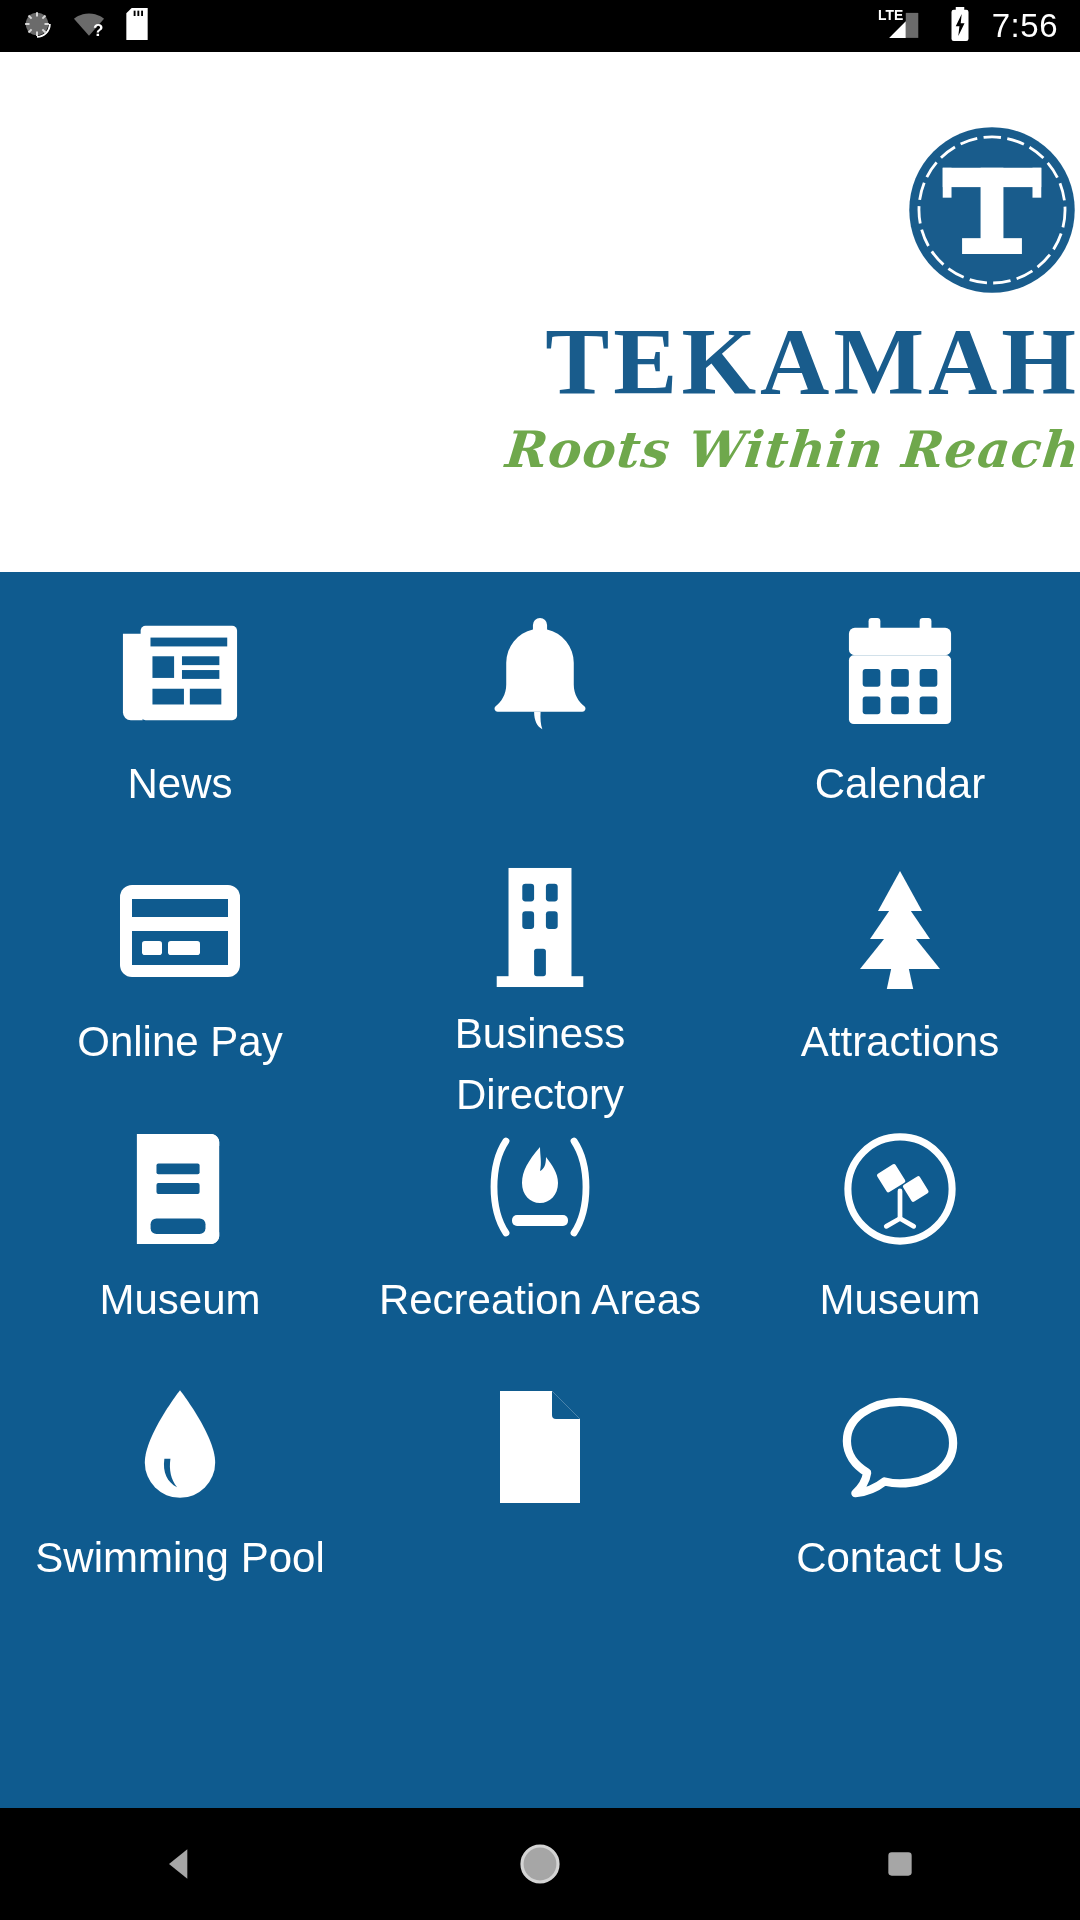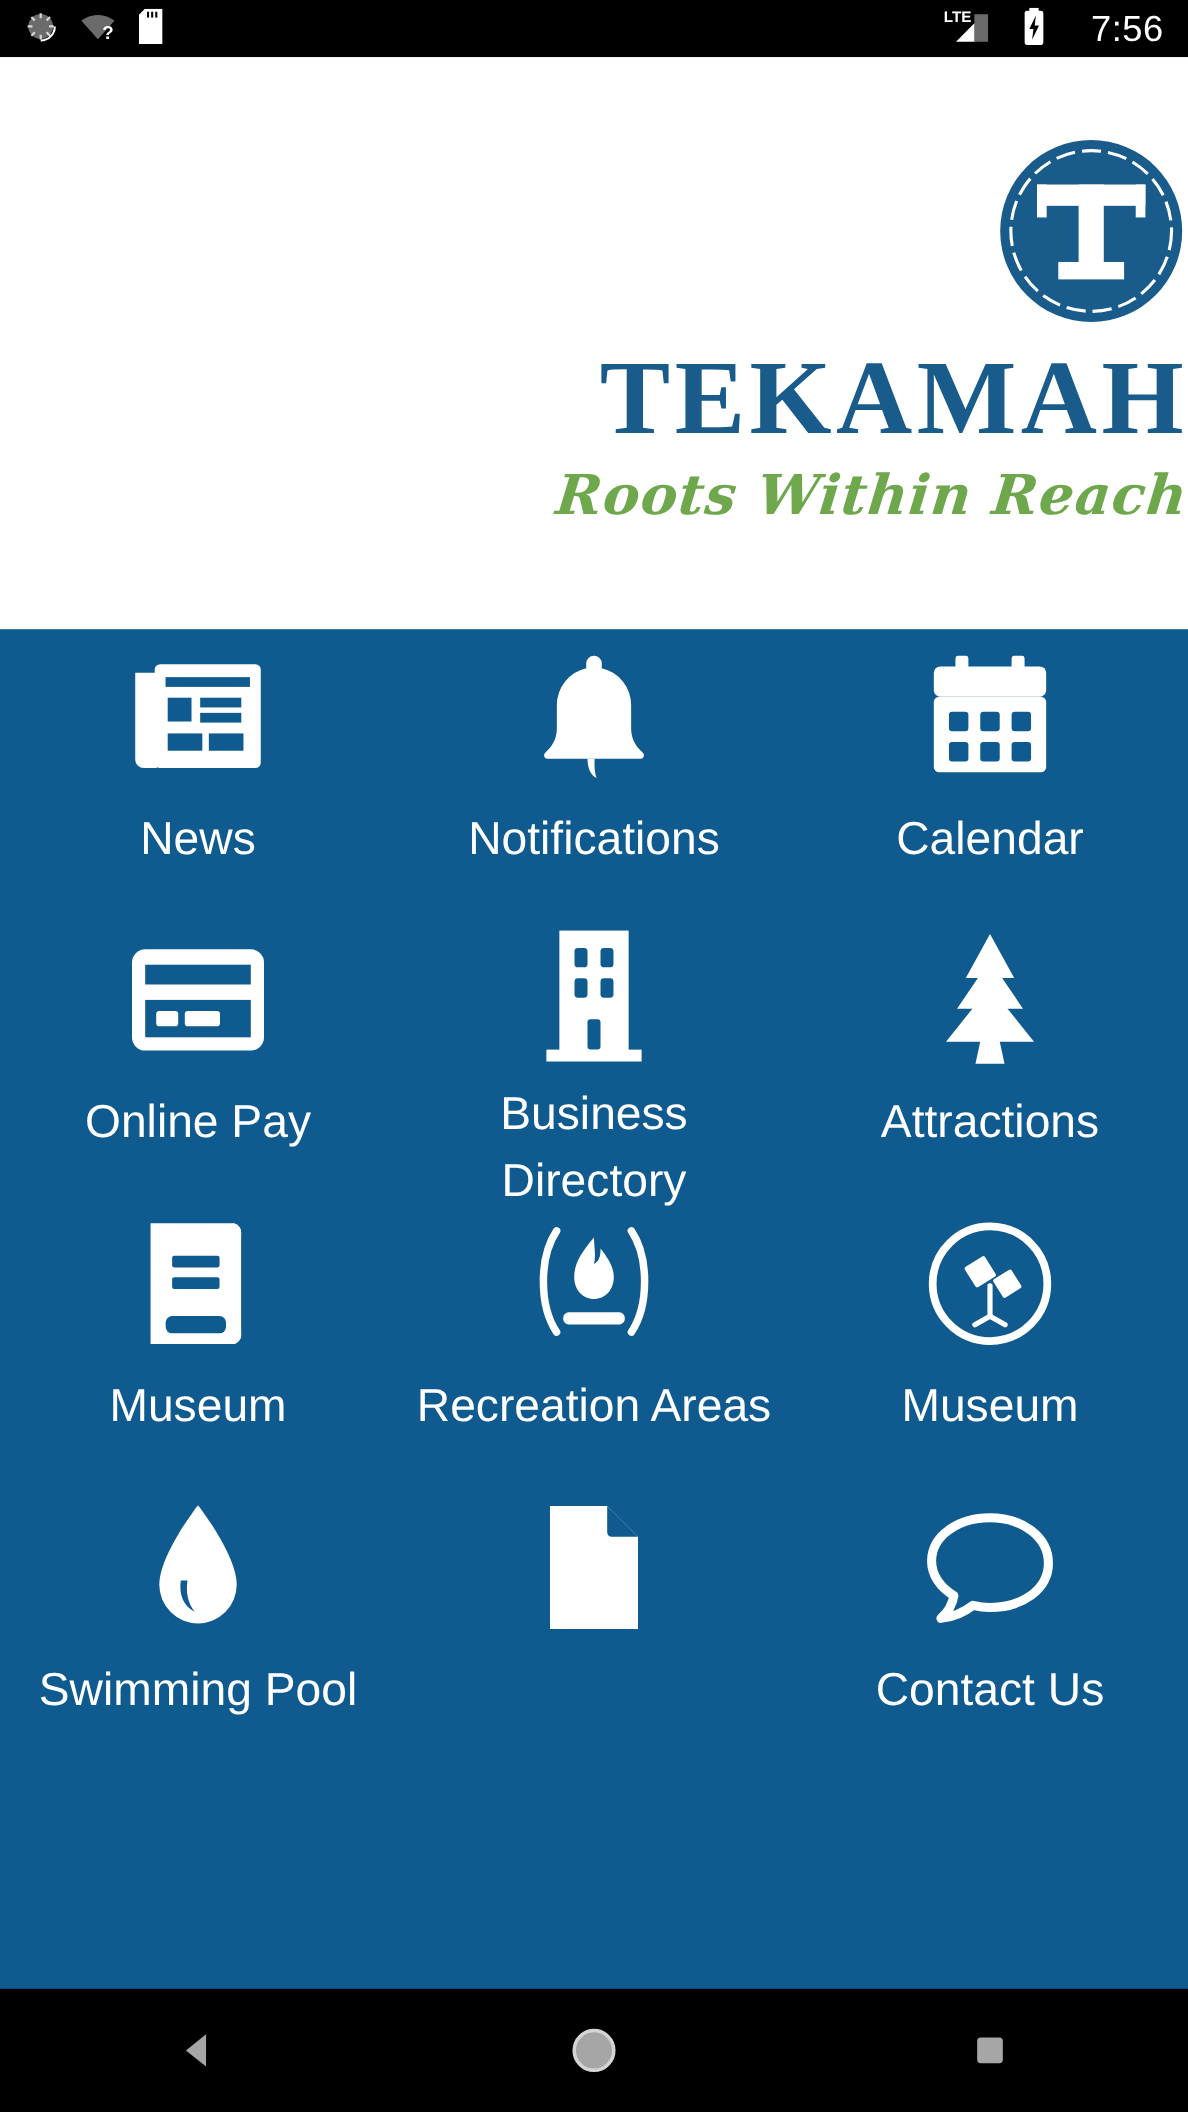--- a/index.html
+++ b/index.html
@@ -15,21 +15,21 @@
     position:absolute; top:0; left:0;
     width:1080px; height:52px;
     background:#000000;
     display:flex; align-items:center;
     padding:0 22px;
   }
   .sb-left{ display:flex; align-items:center; gap:20px; }
   .sb-right{ margin-left:auto; display:flex; align-items:center; gap:20px; }
   .sb-clock{
     color:#ffffff; font-size:33px; font-weight:400;
-    letter-spacing:0.5px; margin-left:20px;
+    letter-spacing:0.5px; margin-left:0;
   }
 
   
   #logo-area{
     position:absolute; top:52px; left:0;
     width:1080px; height:520px;
     background:#ffffff;
     display:flex; flex-direction:column;
     align-items:flex-end; justify-content:flex-start;
     padding-top:70px;
@@ -51,20 +51,21 @@
 
   
   #tile-grid{
     position:absolute; top:572px; left:0;
     width:1080px; height:1288px;
     background:#0F5B8F;
     display:grid;
     grid-template-columns:repeat(3,1fr);
     grid-auto-rows:258px;
     align-content:start;
+    padding-top:22px;
   }
   .tile{
     display:flex; flex-direction:column;
     align-items:center; justify-content:flex-start;
     padding-top:14px;
   }
   .tile-icon{
     width:130px; height:130px;
     display:flex; align-items:center; justify-content:center;
   }
@@ -189,21 +190,20 @@
   <div class="tile">
     <div class="tile-icon">
       <svg width="106" height="118" viewBox="0 0 54 60" fill="#ffffff">
         <path d="M27 2 a3.6 3.6 0 0 1 3.6 3.6 v2.2 a17.5 17.5 0 0 1 13.6 17 v11
                  c0 5.2 2.6 8.8 5.4 11.2 a1.6 1.6 0 0 1 -1 2.8 H5.4
                  a1.6 1.6 0 0 1 -1 -2.8 c2.8 -2.4 5.4 -6 5.4 -11.2 v-11
                  a17.5 17.5 0 0 1 13.6 -17 V5.6 A3.6 3.6 0 0 1 27 2 Z"></path>
         <path d="M24 49.8 c0 4.6 1.6 7.6 4.2 8.9 c-0.9 -2.4 -1.1 -5.6 -0.9 -8.9 Z"></path>
       </svg>
     </div>
-    <div class="tile-label">Notifications</div>
   </div>
 
   <div class="tile">
     <div class="tile-icon">
       <svg width="112" height="110" viewBox="0 0 56 56" fill="#ffffff">
         <rect x="12" y="0" width="6" height="12" rx="1.6"></rect>
         <rect x="38" y="0" width="6" height="12" rx="1.6"></rect>
         <rect x="2" y="5" width="52" height="14" rx="3"></rect>
         <rect x="2" y="19" width="52" height="35" rx="2.5"></rect>
         <g fill="#0F5B8F">

